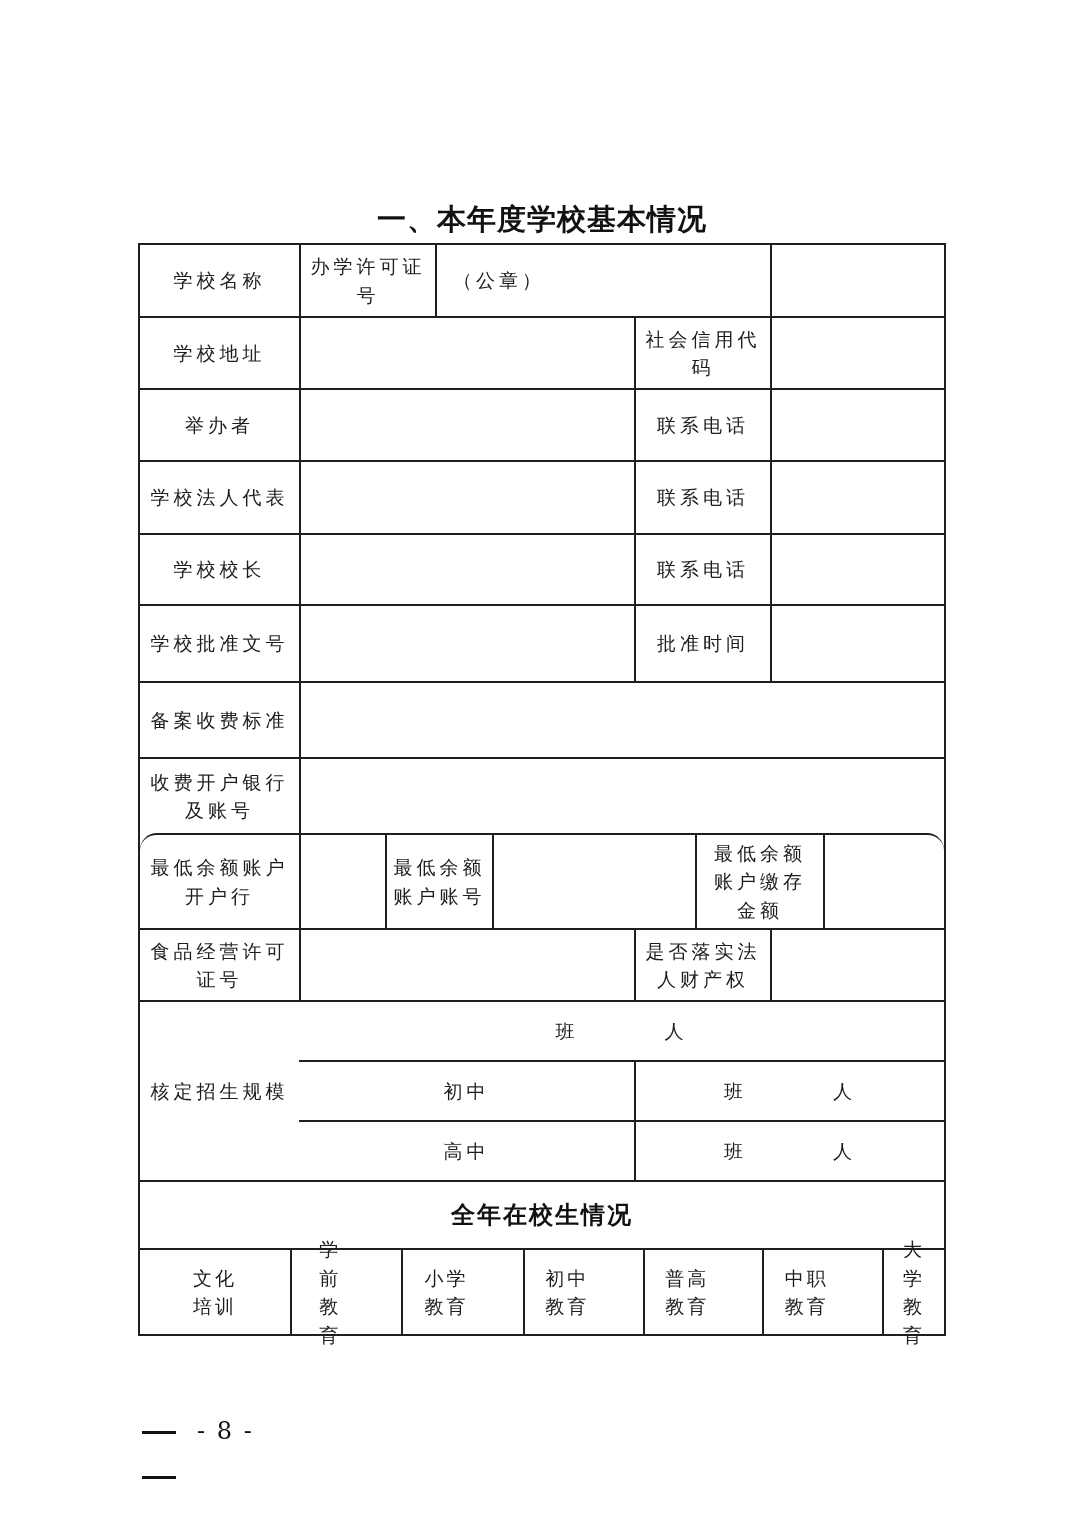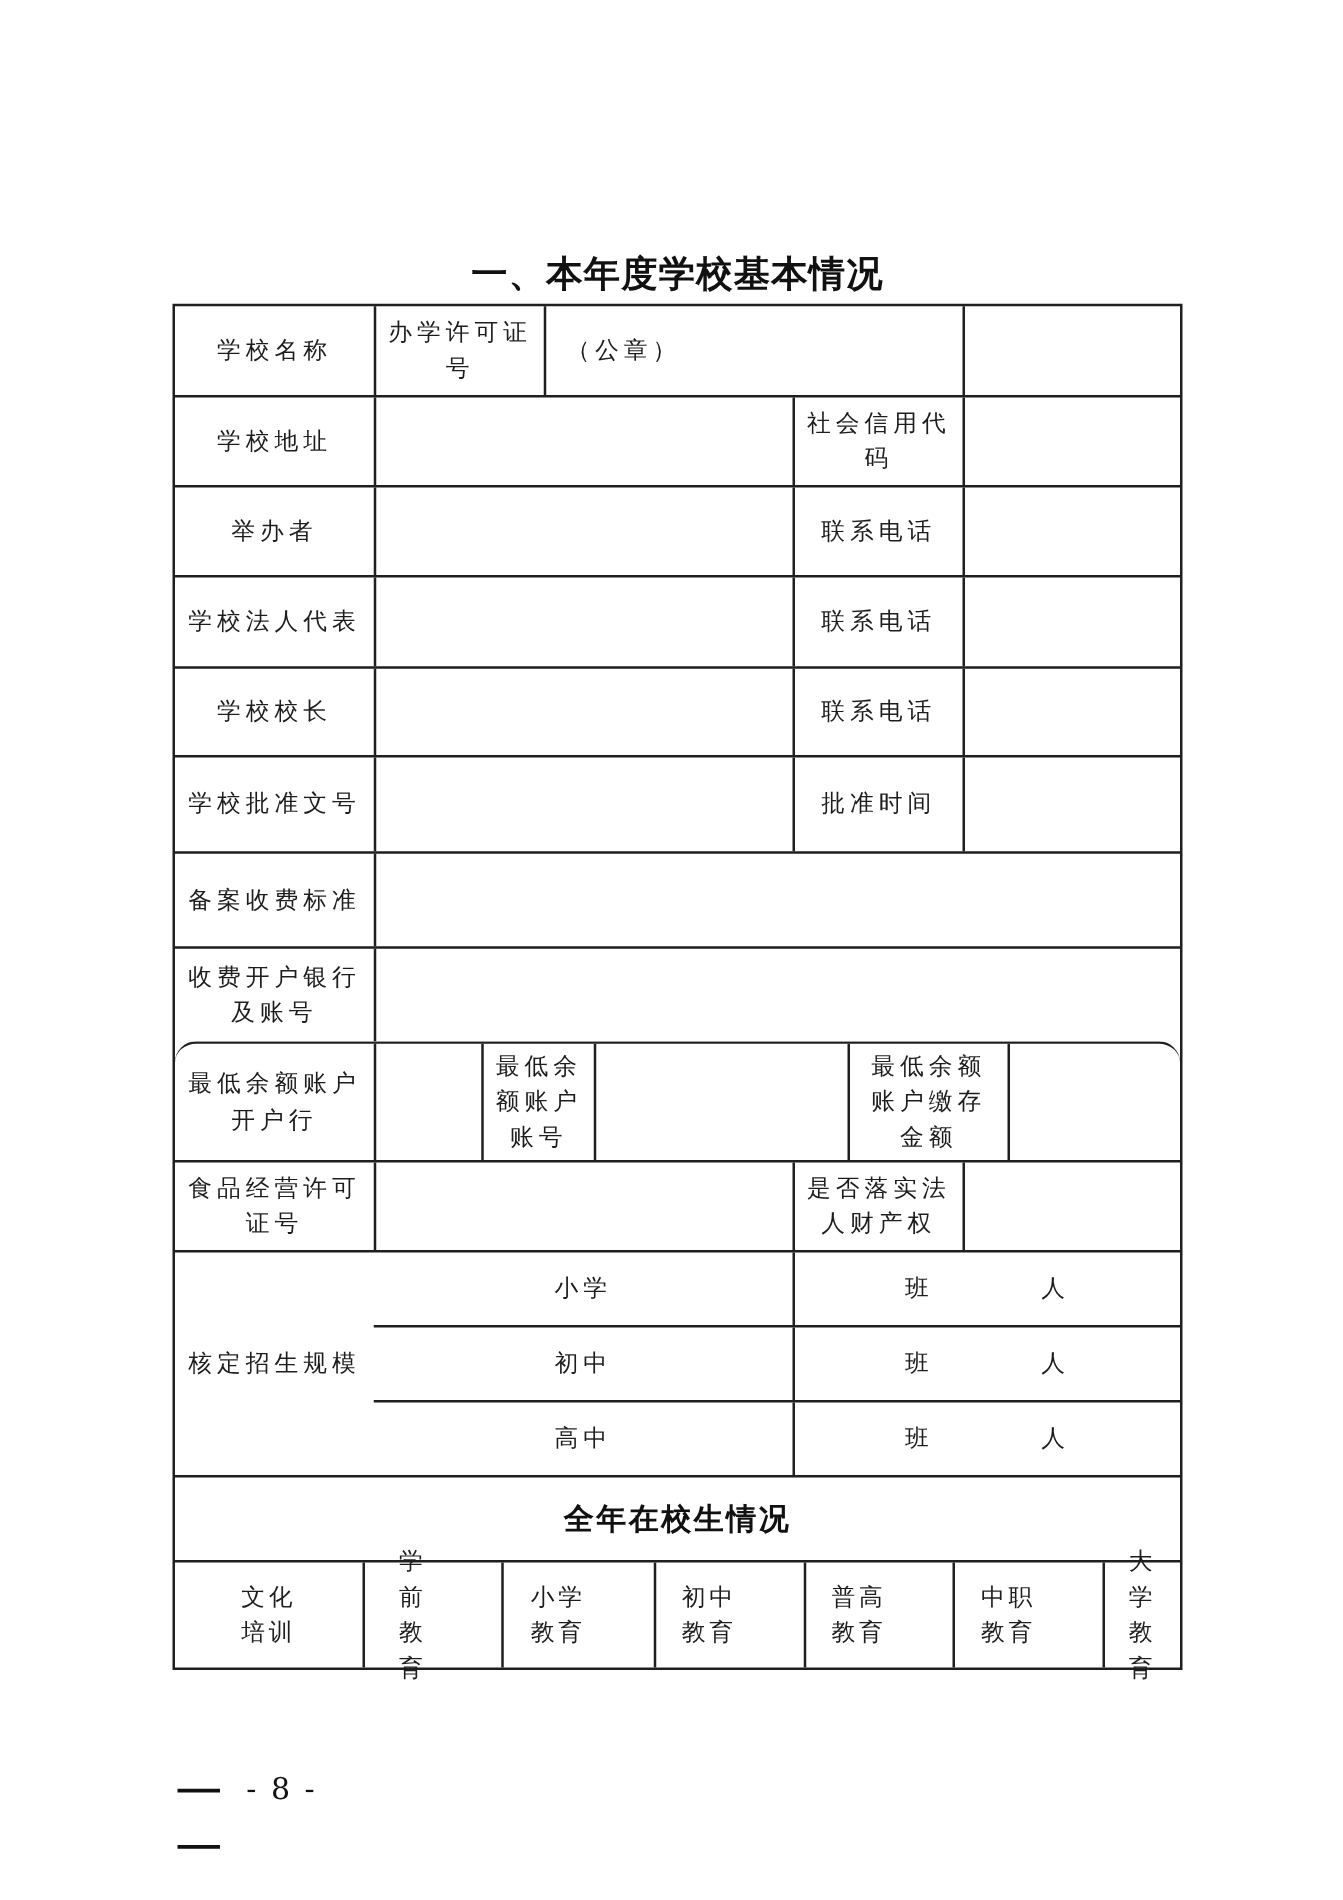--- a/index.html
+++ b/index.html
@@ -44,21 +44,21 @@
   .c-label  { width: 159px; }
   .c-value  { width: 335px; }
   .c-label2 { width: 136px; padding: 2px 6px; }
   .c-value2 { flex: 1; }
   .al { justify-content: flex-start; text-align: left; padding-left: 16px; }
   
   .c-wide { flex: 1; justify-content: flex-start; text-align: left; }
   
   .mb1 { width: 159px; }
   .mb2 { width: 86px; }
-  .mb3 { width: 90px; padding: 2px 6px; }
+  .mb3 { width: 107px; padding: 2px 6px; }
   .mb4 { width: 203px; }
   .mb5 { width: 128px; padding: 2px 6px; }
   .mb6 { flex: 1; }
   
   .subcol { flex: 1; display: flex; flex-direction: column; }
   .subrow { flex: 1; display: flex; border-top: 2px solid #1f1f1f; }
   .subrow:first-child { border-top: none; }
   .sr-name { width: 335px; }
   .sr-units { flex: 1; gap: 86px; }
   
@@ -163,21 +163,20 @@
     <div class="cell c-label">食品经营许可证号</div>
     <div class="cell c-value al"></div>
     <div class="cell c-label2">是否落实法人财产权</div>
     <div class="cell c-value2"></div>
   </div>
 
   <div class="row h180">
     <div class="cell c-label">核定招生规模</div>
     <div class="subcol">
       <div class="subrow">
-        <div class="cell sr-name">小学</div>
         <div class="cell sr-units">
           <span>班</span>
           <span>人</span>
         </div>
       </div>
       <div class="subrow">
         <div class="cell sr-name">初中</div>
         <div class="cell sr-units">
           <span>班</span>
           <span>人</span>

